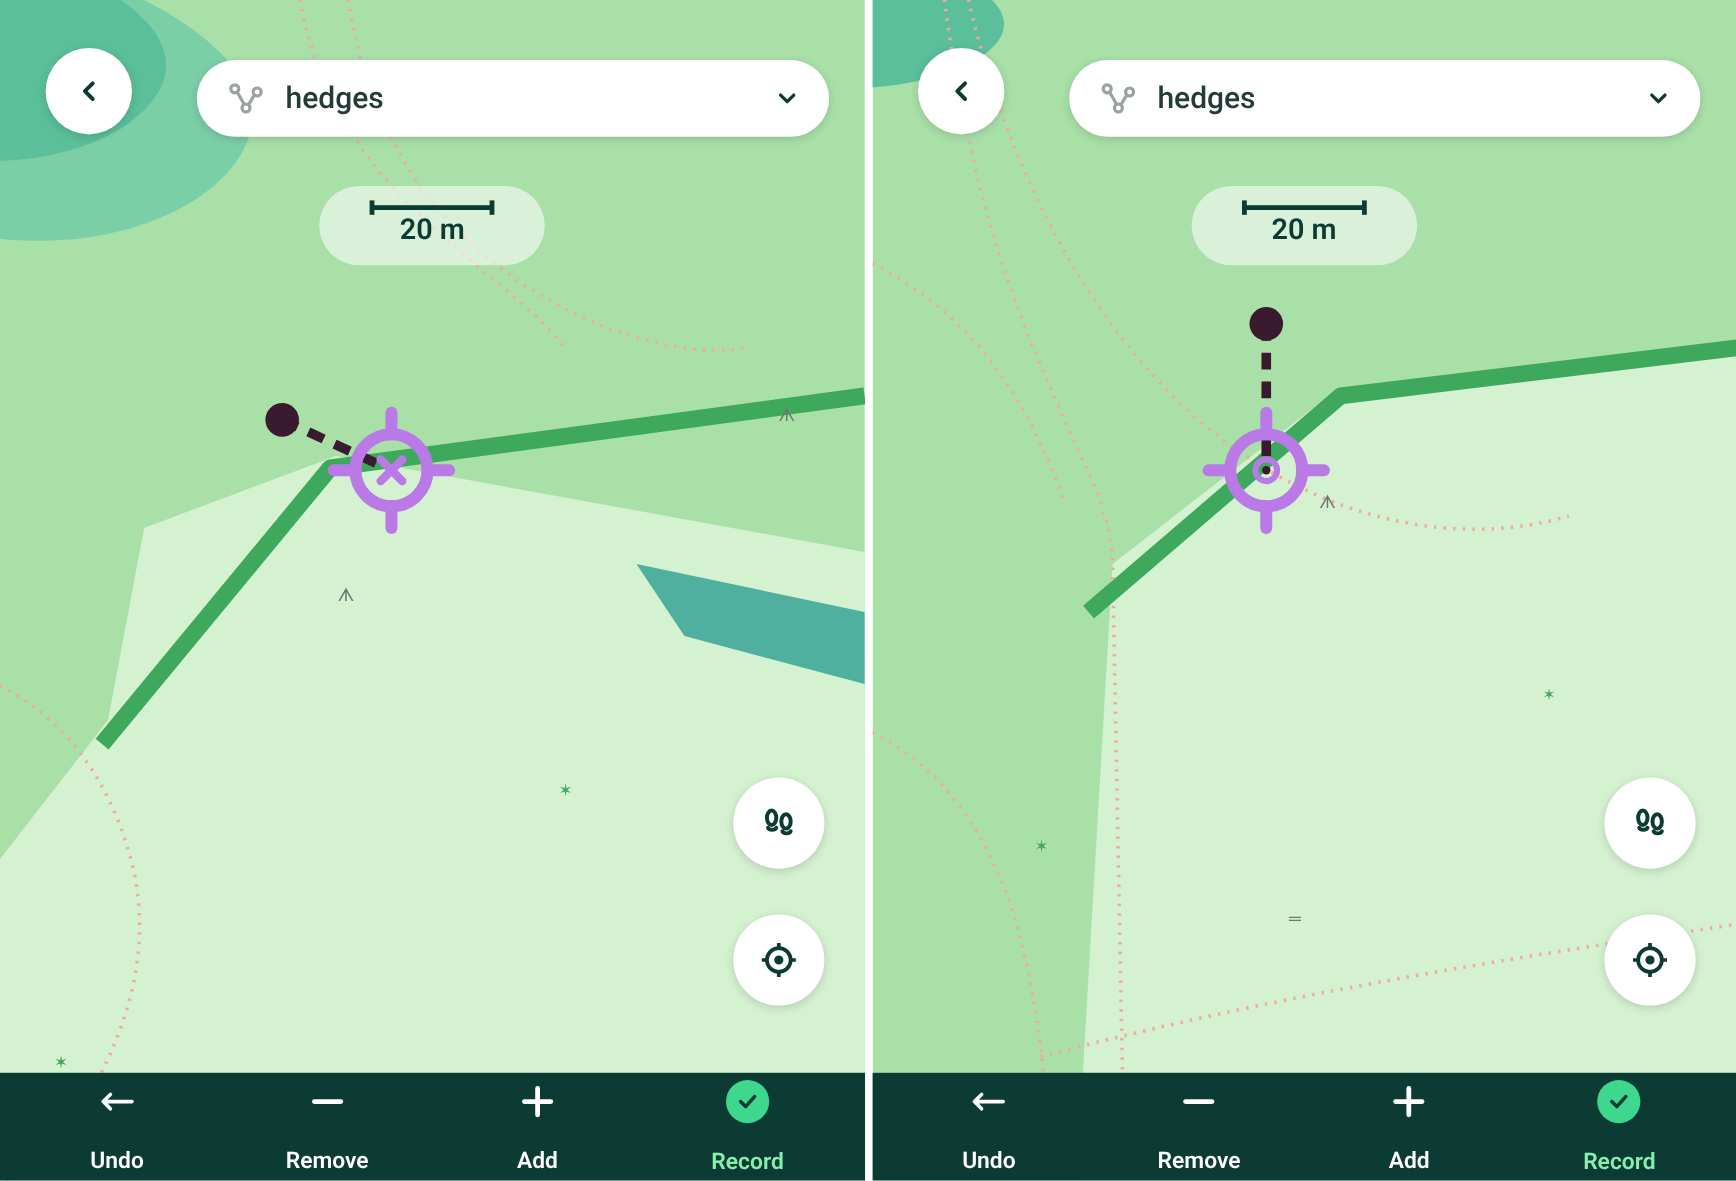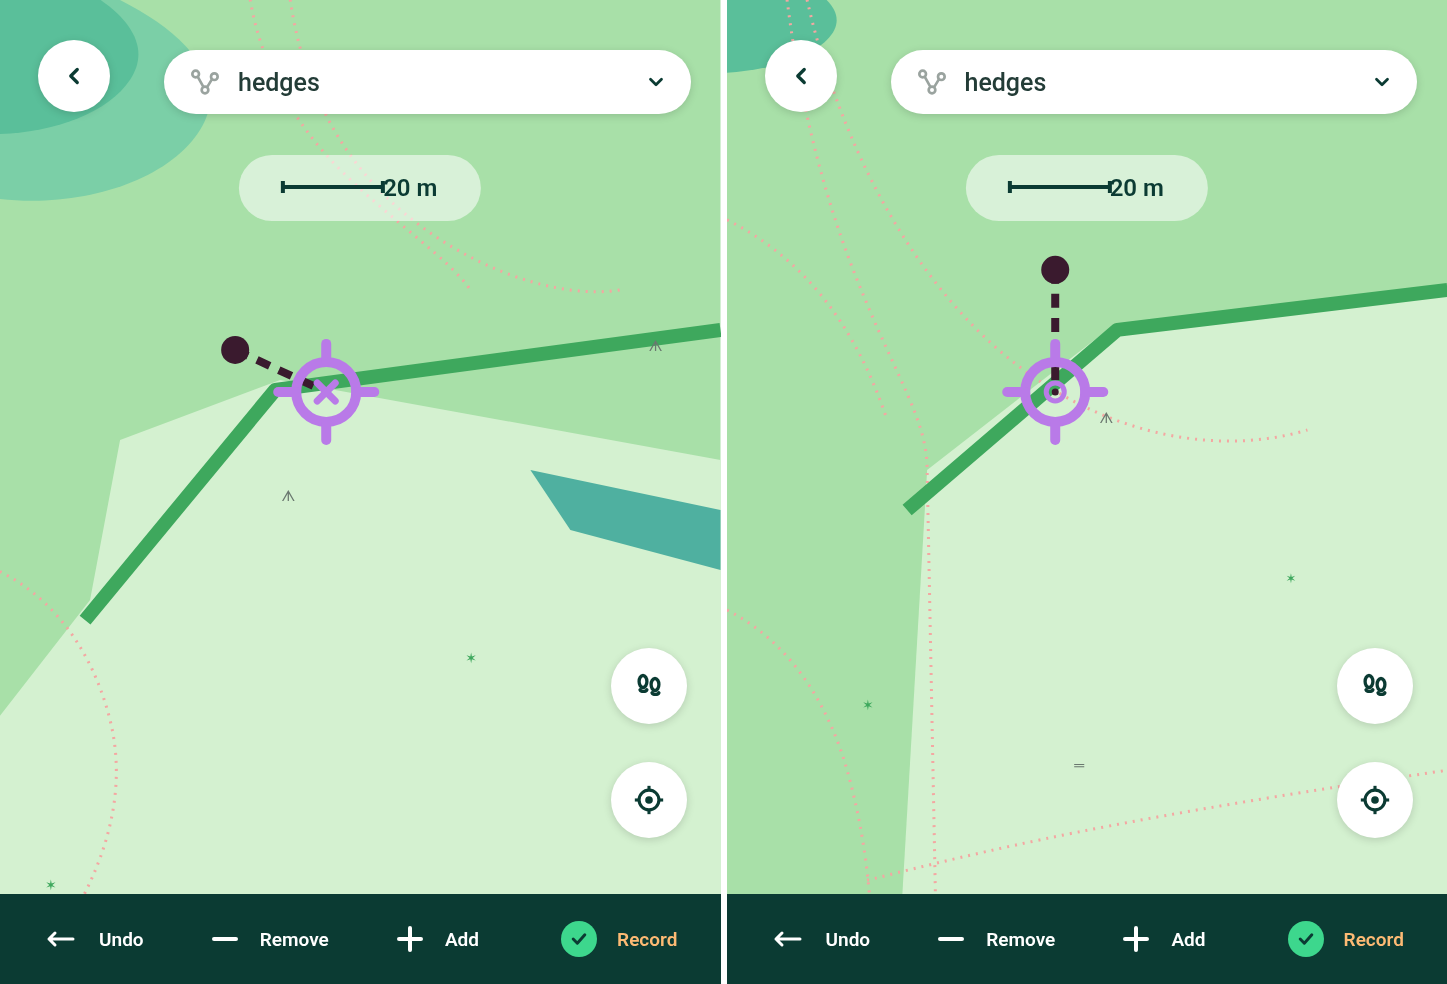--- a/index.html
+++ b/index.html
@@ -7,33 +7,33 @@
   .split{display:flex;width:100%;height:100%}
   .panel{position:relative;flex:1;height:100%;overflow:hidden}
   .sep{width:6px;height:100%;background:#fff}
   .map{position:absolute;inset:0}
   svg.mapsvg{display:block;width:100%;height:100%}
   .back-btn{position:absolute;top:40px;left:38px;width:72px;height:72px;border-radius:50%;background:#fff;box-shadow:0 2px 8px rgba(0,0,0,.15);display:flex;align-items:center;justify-content:center;cursor:pointer}
   .layer-pill{position:absolute;top:50px;left:164px;right:30px;height:64px;border-radius:32px;background:#fff;box-shadow:0 2px 8px rgba(0,0,0,.15);display:flex;align-items:center;padding:0 24px;cursor:pointer}
   .layer-pill .icon{width:34px;height:34px;display:flex;align-items:center;justify-content:center;color:#a0a9a6;margin-right:16px}
   .layer-pill .label{flex:1;font-size:25px;color:#233c37;font-weight:500}
   .layer-pill .chev{width:22px;height:22px;color:#0b3b33}
-  .scale-pill{position:absolute;top:155px;left:50%;transform:translateX(-50%);height:66px;border-radius:33px;background:rgba(255,255,255,.55);display:flex;flex-direction:row;align-items:center;justify-content:center;padding:6px 44px}
+  .scale-pill{position:absolute;top:155px;left:50%;transform:translateX(-50%);height:66px;border-radius:33px;background:rgba(255,255,255,.55);display:flex;flex-direction:column;align-items:center;justify-content:center;padding:6px 44px}
   .scale-pill .bar{width:100px;height:4px;background:#0b3b33;position:relative;margin-bottom:2px}
   .scale-pill .bar::before,.scale-pill .bar::after{content:"";position:absolute;top:-4px;width:4px;height:12px;background:#0b3b33}
   .scale-pill .bar::before{left:-2px}
   .scale-pill .bar::after{right:-2px}
   .scale-pill .txt{font-size:24px;color:#0b3b33;font-weight:600}
   .fab{position:absolute;right:34px;width:76px;height:76px;border-radius:50%;background:#fff;box-shadow:0 2px 8px rgba(0,0,0,.15);display:flex;align-items:center;justify-content:center;cursor:pointer}
   .fab.walk{bottom:260px}
   .fab.gps{bottom:146px}
   .toolbar{position:absolute;left:0;right:0;bottom:0;height:90px;background:#0b3b33;display:flex;align-items:center;justify-content:space-around;padding:0 10px}
-  .tbtn{display:flex;flex-direction:row;align-items:center;gap:20px;color:#fff;cursor:pointer;min-width:100px}
+  .tbtn{display:flex;flex-direction:column;align-items:center;gap:20px;color:#fff;cursor:pointer;min-width:100px}
   .tbtn .lbl{font-size:19px;font-weight:600}
-  .tbtn.record .lbl{color:#fdba74}
+  .tbtn.record .lbl{color:#86efac}
   .tbtn.record .circle{width:36px;height:36px;border-radius:50%;background:#3dd78d;display:flex;align-items:center;justify-content:center}
   .tbtn .glyph{height:34px;display:flex;align-items:center;justify-content:center}
 </style>
 </head>
 <body>
 
 <div class="split">
 
   <div class="panel">
     <div class="map">

